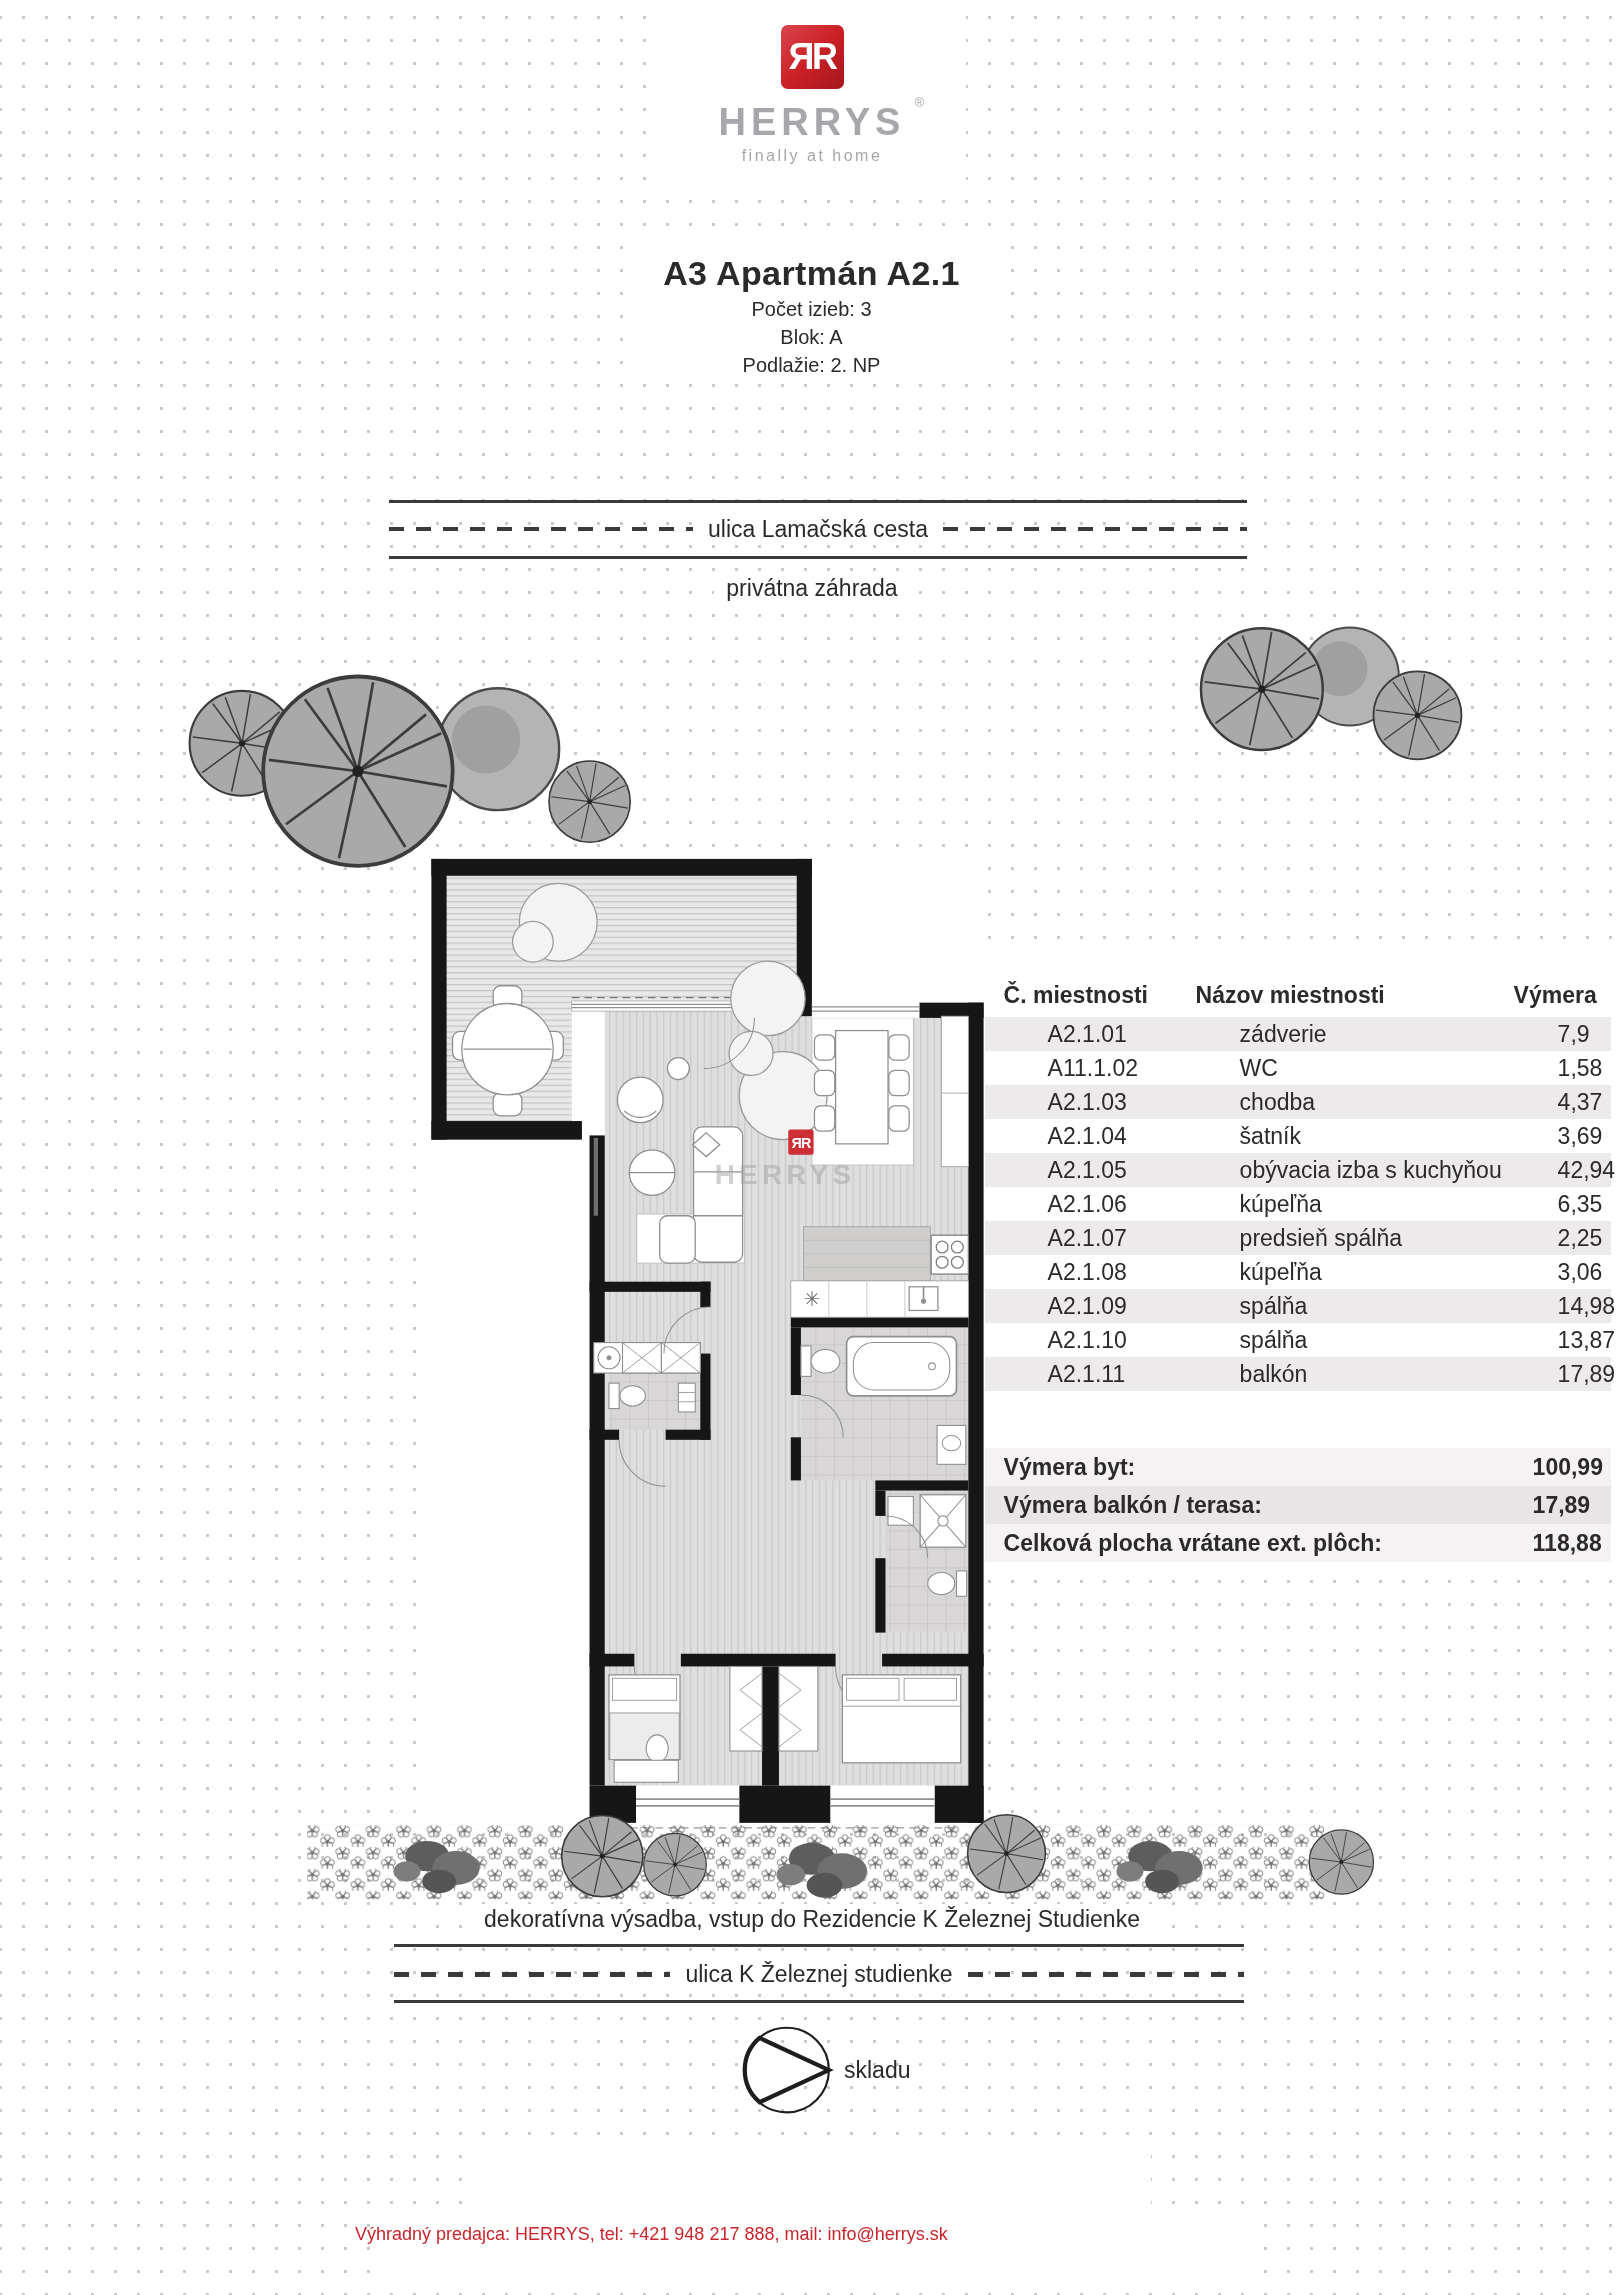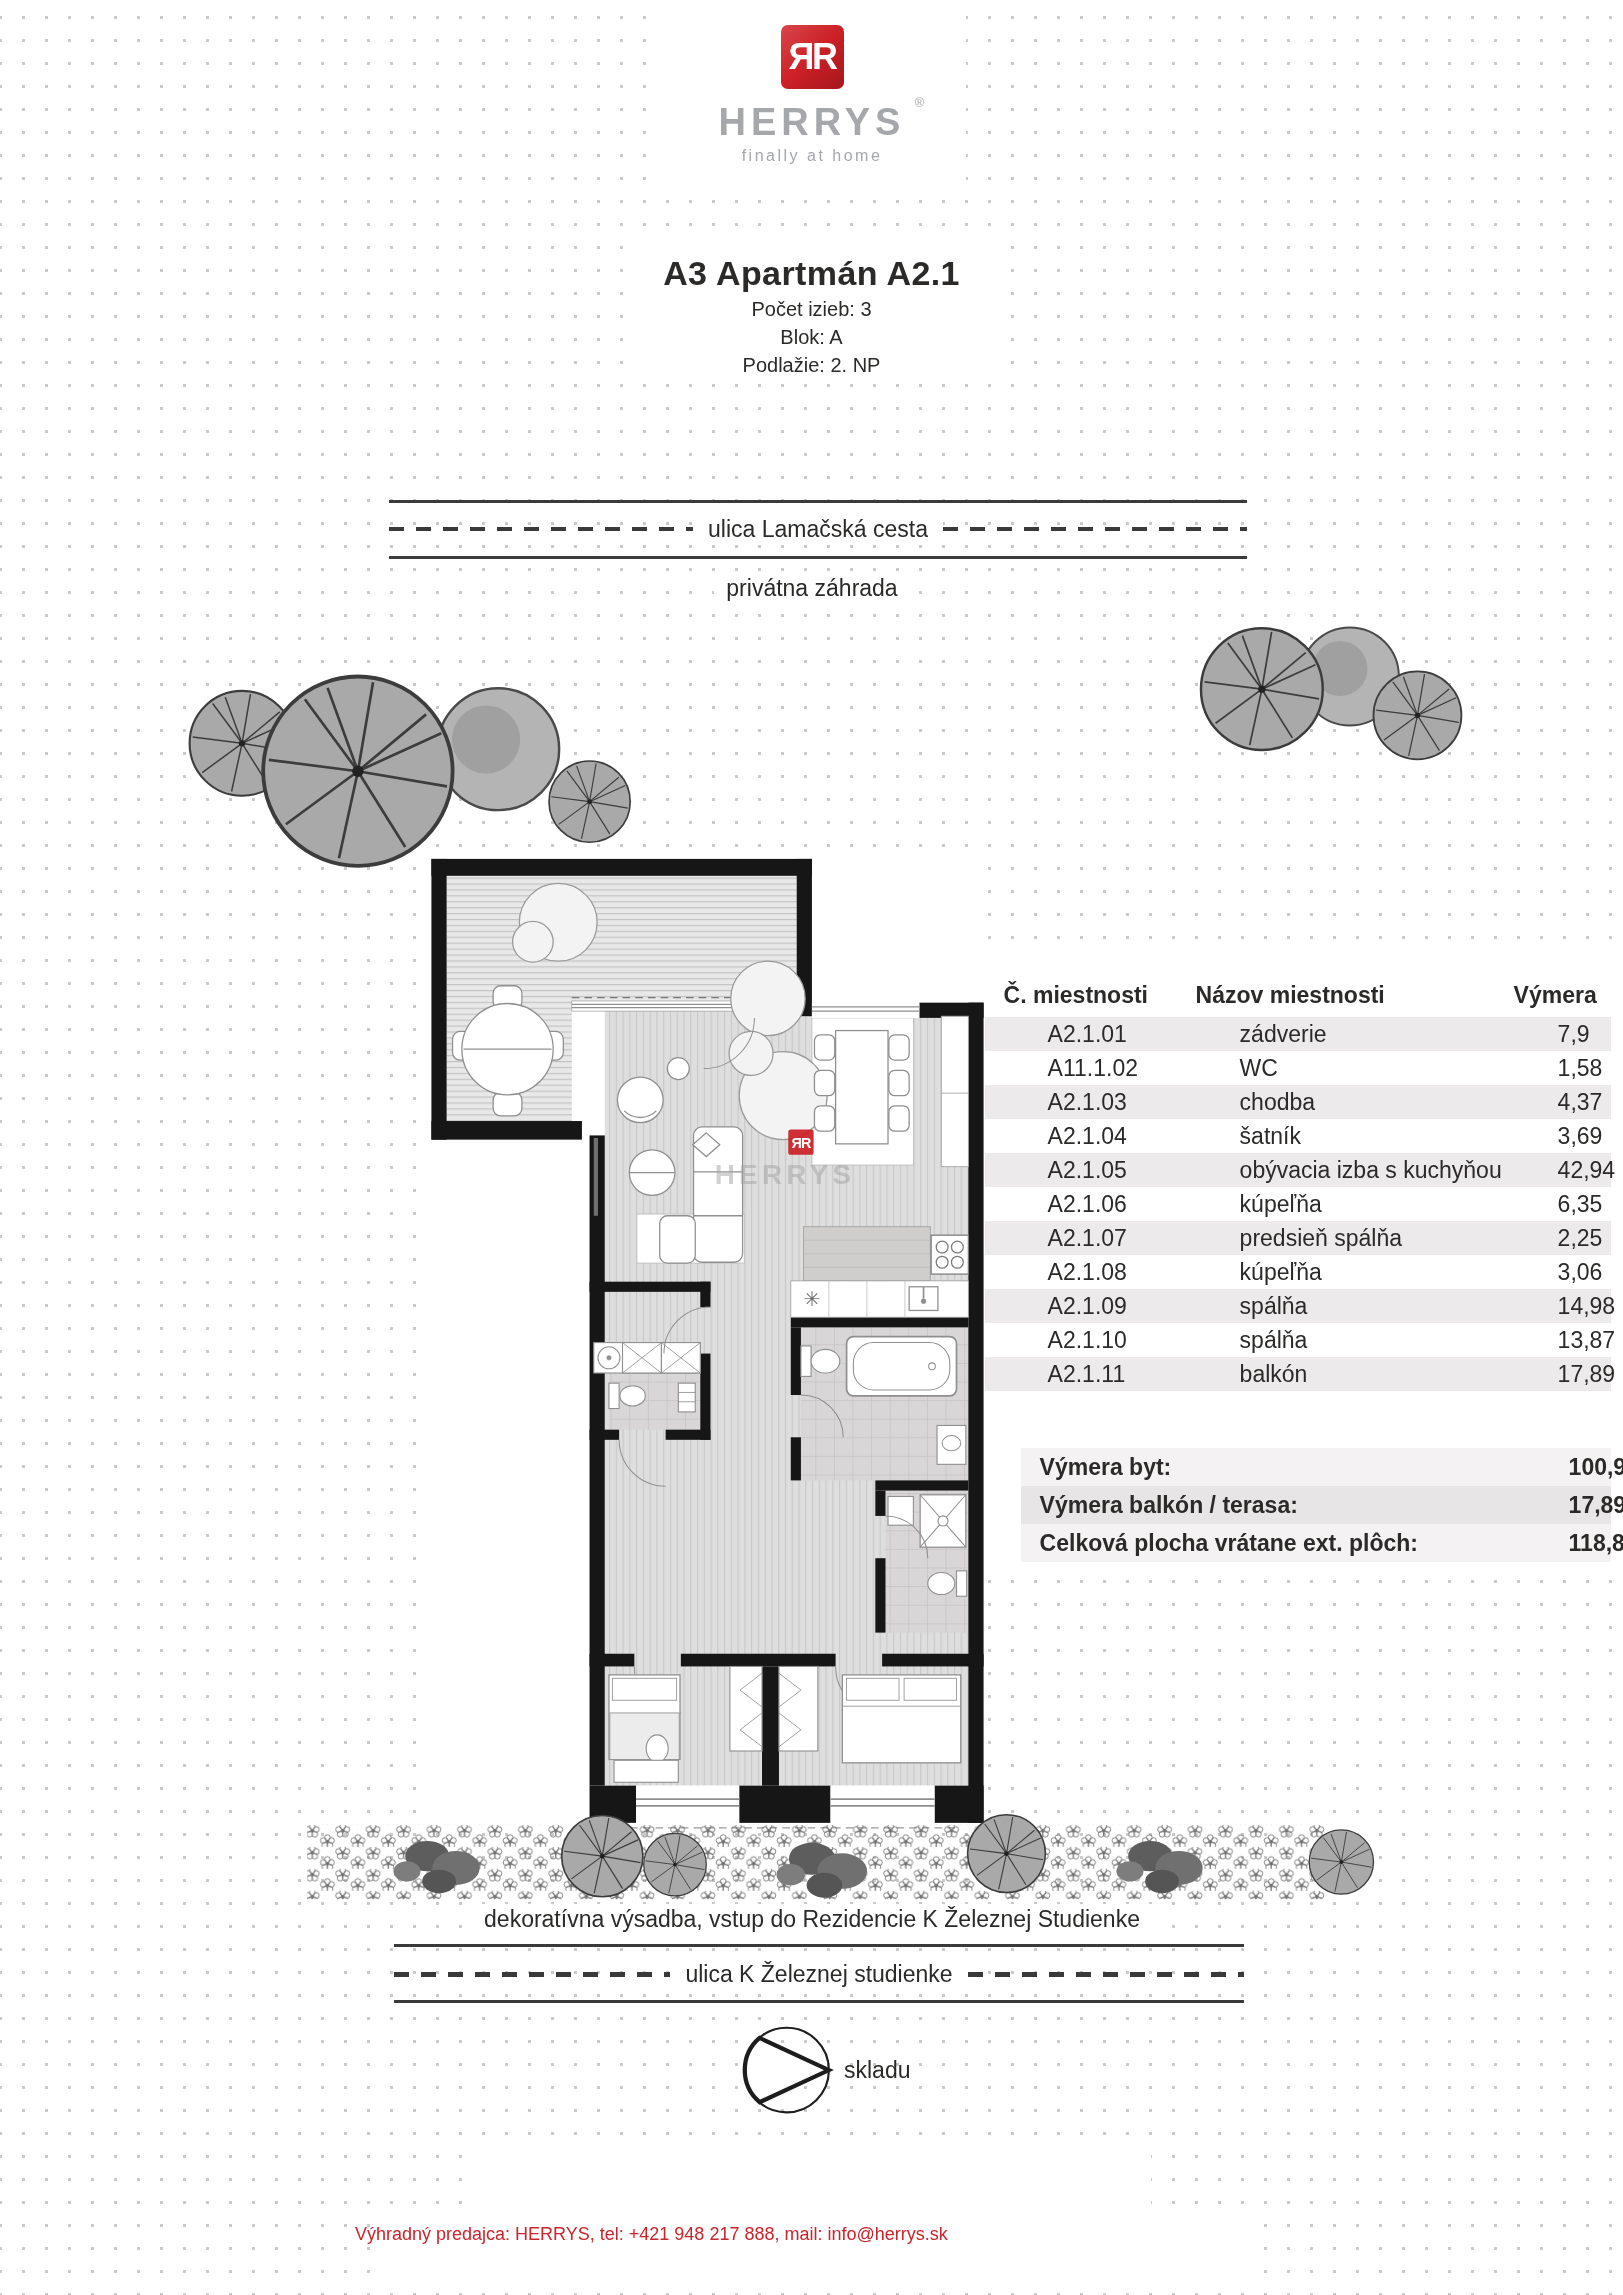--- a/index.html
+++ b/index.html
@@ -31,21 +31,21 @@
   .plain-caption{position:absolute;width:100%;left:0;text-align:center;font-size:23px;}
   .plain-caption span{background:#fff;padding:1.7px 12px;}
   
   #roomtable{left:985px;top:973px;width:626px;font-size:23px;}
   .t-head,.t-row{display:grid;grid-template-columns:192px 318px 116px;align-items:center;}
   .t-head{height:44px;font-weight:700;}
   .t-row{height:34px;padding-left:44px;}
   .t-head > span,.t-row > span{padding-left:18.6px;white-space:nowrap;}
   #t-rows .t-row:nth-child(odd){background:#edeaeb;}
   #summary{left:985px;top:1448px;width:626px;font-size:23px;font-weight:700;}
-  .s-row{display:grid;grid-template-columns:529px 97px;align-items:center;height:38px;background:#f4f2f3;margin-left:36px;}
+  .s-row{display:grid;grid-template-columns:529px 97px;align-items:center;height:38px;background:#f4f2f3;}
   .s-row:nth-child(2){background:#e8e5e6;}
   .s-row > span{padding-left:18.6px;white-space:nowrap;}
   
   #deco-caption{top:1906px;}
   #footnotes{left:389px;top:2148px;width:846px;text-align:center;font-size:18px;line-height:24.5px;color:#2f2f2f;}
   #footer-line{left:355px;top:2224px;width:913px;text-align:left;font-size:18px;color:#c9252c;}
   #sever-label{left:844px;top:2057px;font-size:23px;}
   svg{display:block;}
 </style>
 </head>

